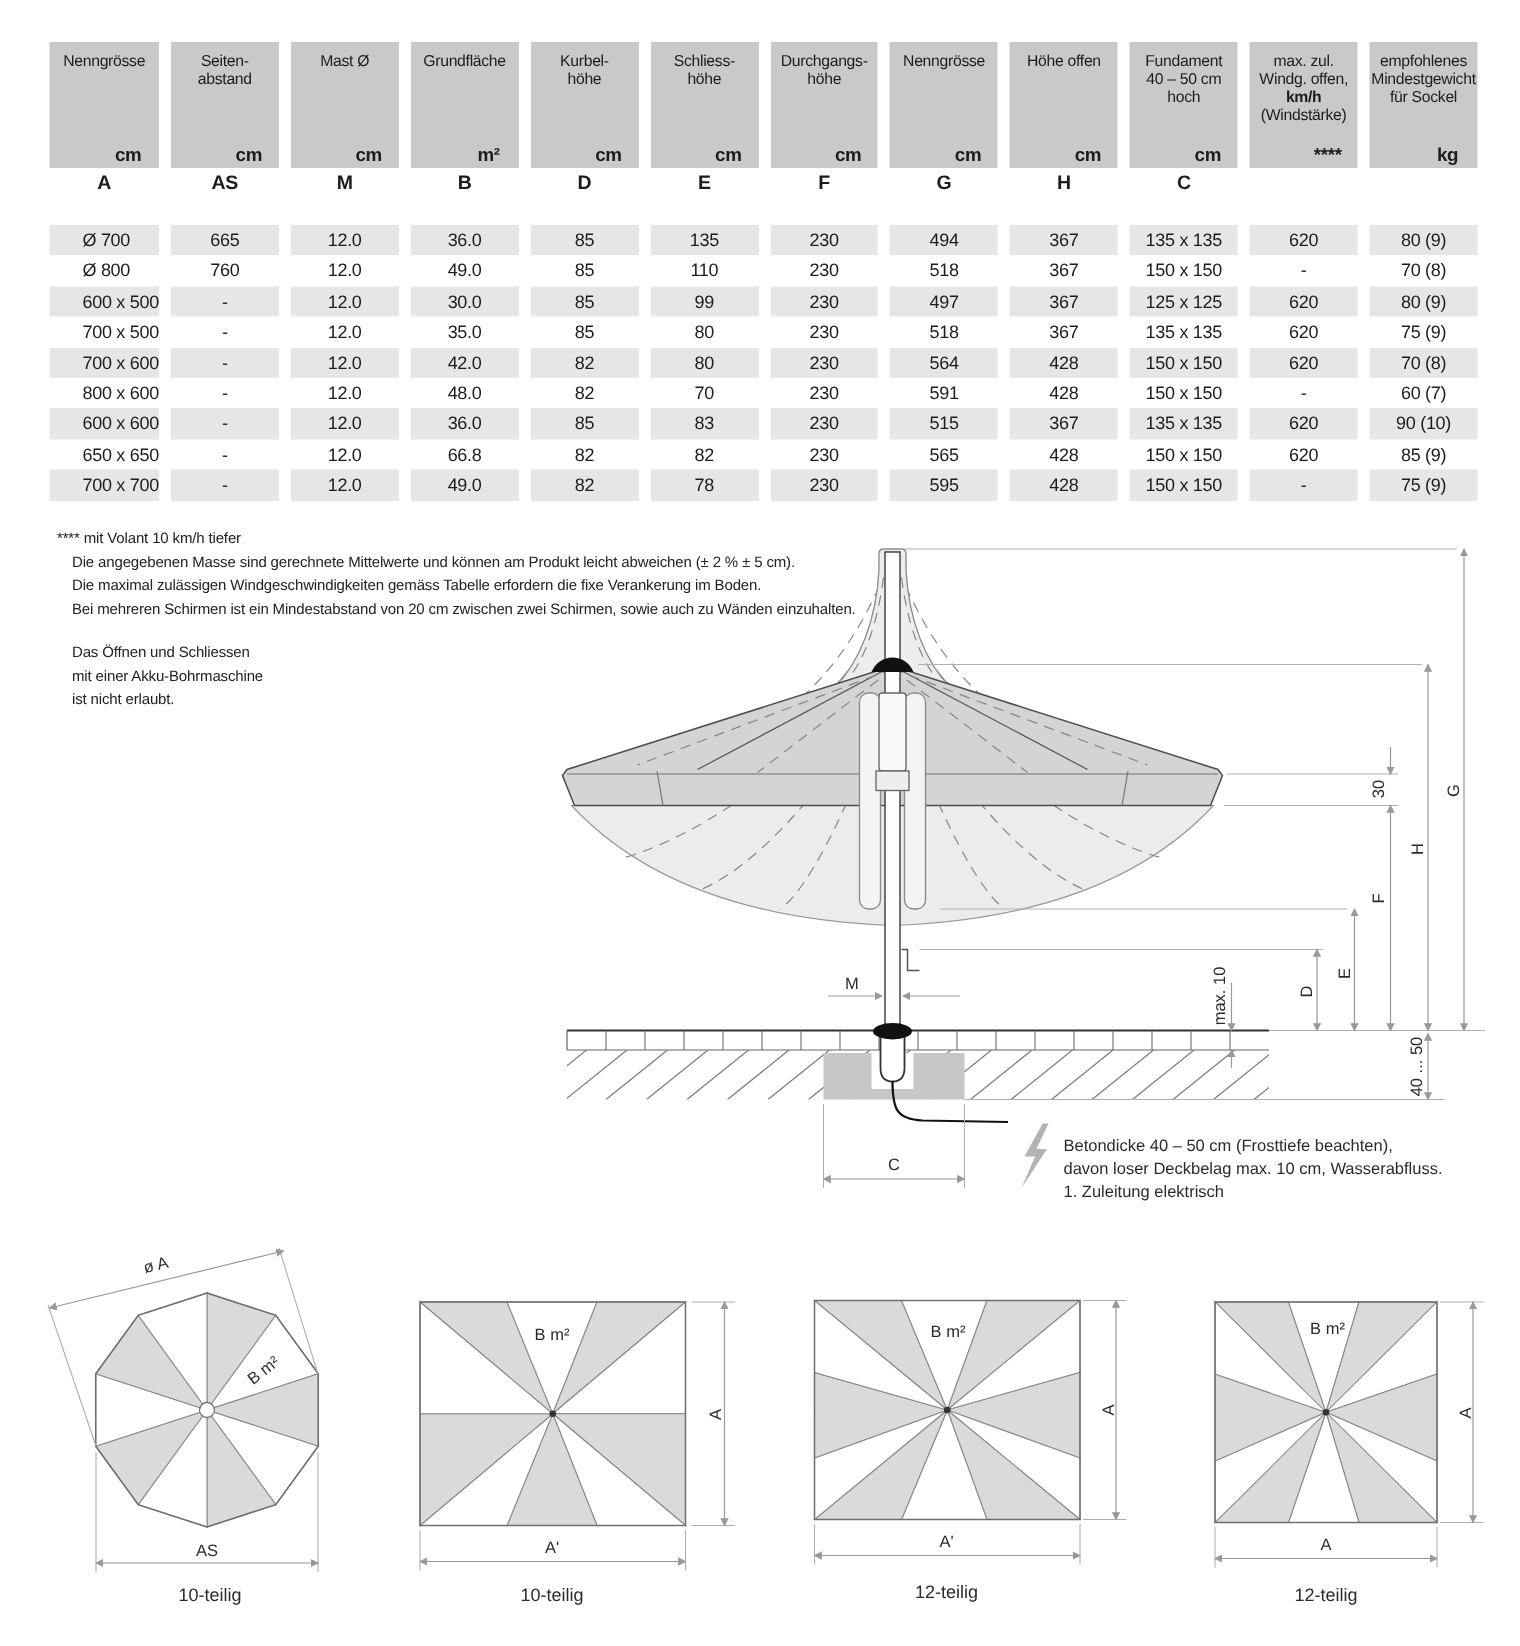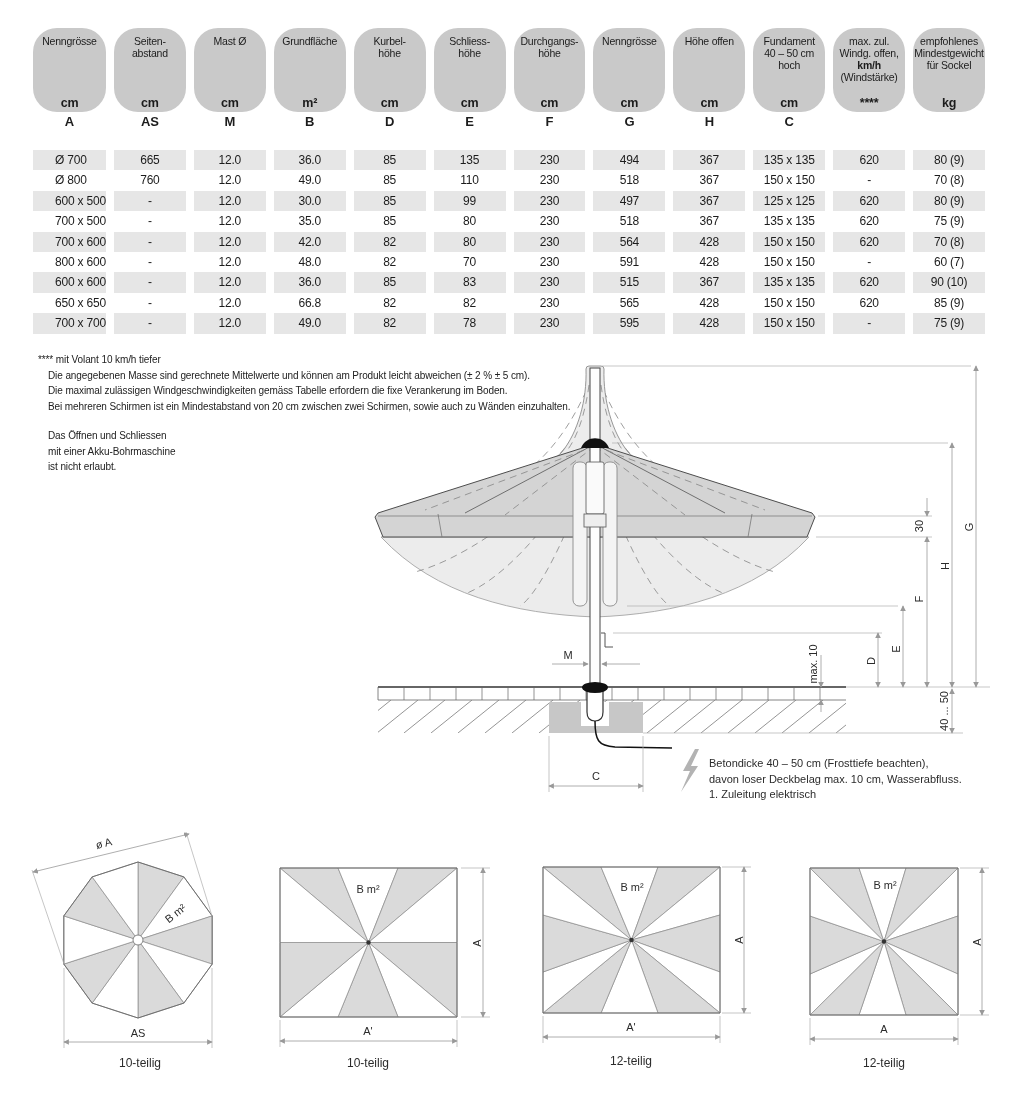--- a/index.html
+++ b/index.html
@@ -2,23 +2,23 @@
 <html><head>
 <meta charset="utf-8">
 <style>
   html,body{margin:0;padding:0;background:#fff;width:1013px;height:1097px;overflow:hidden;
     font-family:"Liberation Sans",sans-serif;color:#1c1c1c;}
   #stage{position:relative;width:1013px;height:1097px;}
   
   #spec-table{position:absolute;left:33px;top:28px;width:952px;display:grid;
     grid-template-columns:repeat(12,1fr);column-gap:8px;row-gap:0;
     grid-template-rows:84px 22px 16px repeat(9,20.4px);letter-spacing:-0.2px;}
-  .hd{background:#c9c9c9;position:relative;text-align:center;font-size:10.5px;line-height:12px;padding-top:7px;box-sizing:border-box;border-radius:24px;}
+  .hd{background:#c9c9c9;position:relative;text-align:center;font-size:10.5px;line-height:12px;padding-top:7px;box-sizing:border-box;}
   .hd .bold-line{font-weight:bold;}
-  .hd-unit{position:absolute;bottom:3px;left:0;width:100%;font-weight:bold;font-size:12.5px;}
+  .hd-unit{position:absolute;bottom:3px;left:16px;width:100%;font-weight:bold;font-size:12.5px;}
   .letter{font-weight:bold;font-size:13px;text-align:center;line-height:20px;}
   .cell{font-size:12px;line-height:20.4px;text-align:center;white-space:nowrap;}
   .cell.odd{background:#e6e6e6;}
   .cell.first{text-align:left;padding-left:22px;}
   
   .note-block{position:absolute;font-size:10px;line-height:15.5px;letter-spacing:-0.1px;color:#222;}
   #footnotes{left:38px;top:352px;}
   #footnotes .nline{padding-left:10px;}
   #footnotes .nline:first-child{padding-left:0;}
   #warning{left:48px;top:428px;}

